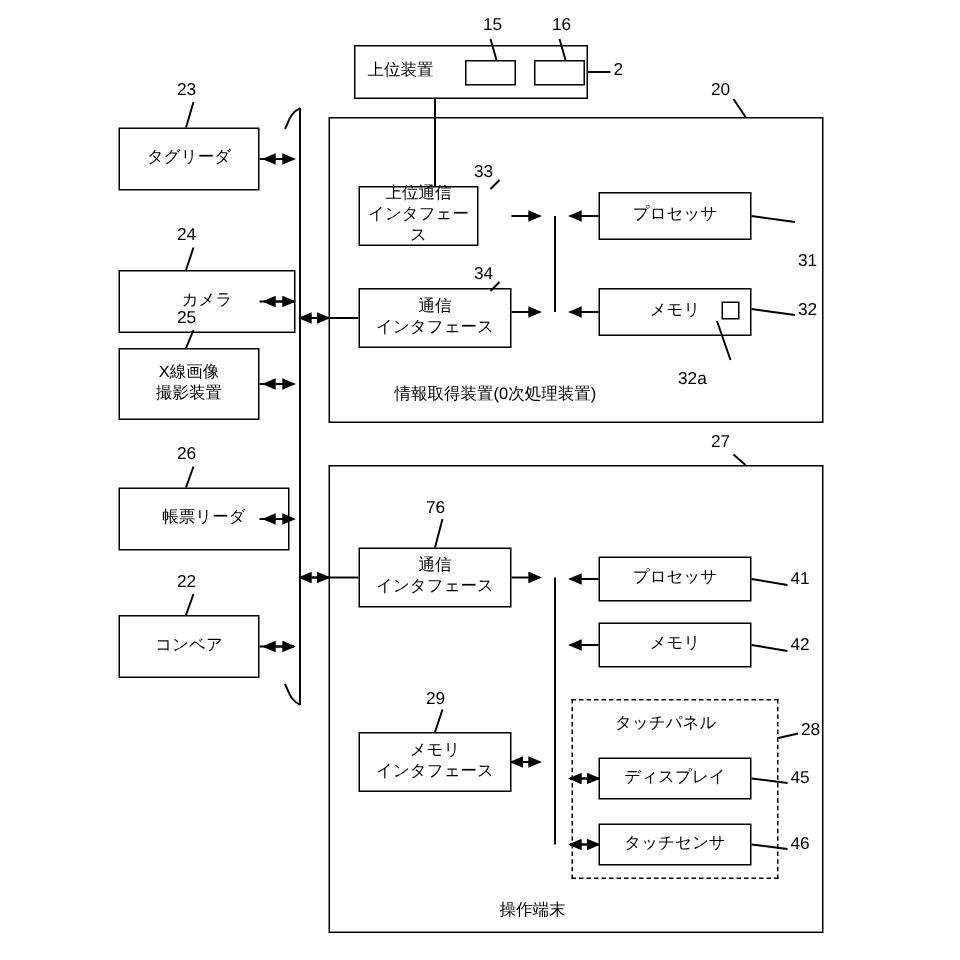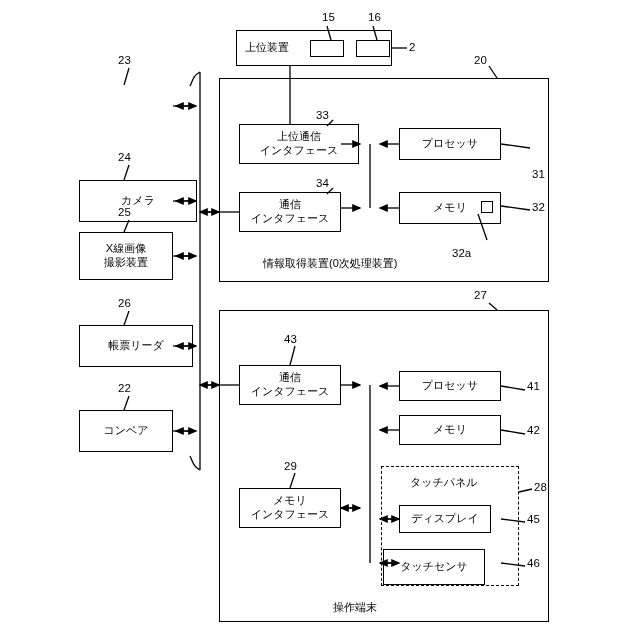--- a/index.html
+++ b/index.html
@@ -81,21 +81,21 @@
   <div class="sq" style="left:356px; top:40px; width:34px; height:17px;"></div>
 
   <div class="num" style="left:322px; top:12px;">15</div>
   <div class="num" style="left:368px; top:12px;">16</div>
   <div class="num" style="left:409px; top:42px;">2</div>
 
   <div class="bigbox" style="left:219px; top:78px; width:330px; height:204px;"></div>
   <div class="label" style="left:263px; top:257px;">情報取得装置(0次処理装置)</div>
   <div class="num" style="left:474px; top:55px;">20</div>
 
-  <div class="box" style="left:239px; top:124px; width:120px; height:40px;">
+  <div class="box" style="left:239px; top:124px; width:80px; height:40px;">
     <span>上位通信
 インタフェース</span>
   </div>
   <div class="num" style="left:316px; top:110px;">33</div>
 
   <div class="box" style="left:239px; top:192px; width:102px; height:40px;">
     <span>通信
 インタフェース</span>
   </div>
   <div class="num" style="left:316px; top:178px;">34</div>
@@ -113,21 +113,21 @@
   <div class="num" style="left:452px; top:248px;">32a</div>
 
   <div class="bigbox" style="left:219px; top:310px; width:330px; height:312px;"></div>
   <div class="label" style="left:333px; top:601px;">操作端末</div>
   <div class="num" style="left:474px; top:290px;">27</div>
 
   <div class="box" style="left:239px; top:365px; width:102px; height:40px;">
     <span>通信
 インタフェース</span>
   </div>
-  <div class="num" style="left:284px; top:334px;">43</div>
+  <div class="num" style="left:284px; top:334px;">76</div>
 
   <div class="box" style="left:239px; top:488px; width:102px; height:40px;">
     <span>メモリ
 インタフェース</span>
   </div>
   <div class="num" style="left:284px; top:461px;">29</div>
 
   <div class="box" style="left:399px; top:371px; width:102px; height:30px;">
     <span>プロセッサ</span>
   </div>
@@ -135,30 +135,33 @@
 
   <div class="box" style="left:399px; top:415px; width:102px; height:30px;">
     <span>メモリ</span>
   </div>
   <div class="num" style="left:527px; top:425px;">42</div>
 
   <div class="dashbox" style="left:381px; top:466px; width:138px; height:120px;"></div>
   <div class="label" style="left:410px; top:476px;">タッチパネル</div>
   <div class="num" style="left:534px; top:482px;">28</div>
 
-  <div class="box" style="left:399px; top:505px; width:92px; height:28px;align-items:center;">
+  <div class="box" style="left:399px; top:505px; width:102px; height:28px;align-items:center;">
     <span>ディスプレイ</span>
   </div>
   <div class="num" style="left:527px; top:514px;">45</div>
 
-  <div class="box" style="left:383px; top:549px; width:102px; height:36px;">
+  <div class="box" style="left:399px; top:549px; width:102px; height:28px;">
     <span>タッチセンサ</span>
   </div>
   <div class="num" style="left:527px; top:558px;">46</div>
 
+  <div class="box" style="left:79px; top:85px; width:94px; height:42px;">
+    <span>タグリーダ</span>
+  </div>
   <div class="num" style="left:118px; top:55px;">23</div>
 
   <div class="box" style="left:79px; top:180px; width:118px; height:42px;">
     <span>カメラ</span>
   </div>
   <div class="num" style="left:118px; top:152px;">24</div>
 
   <div class="box" style="left:79px; top:232px; width:94px; height:48px;">
     <span>X線画像
 撮影装置</span>

